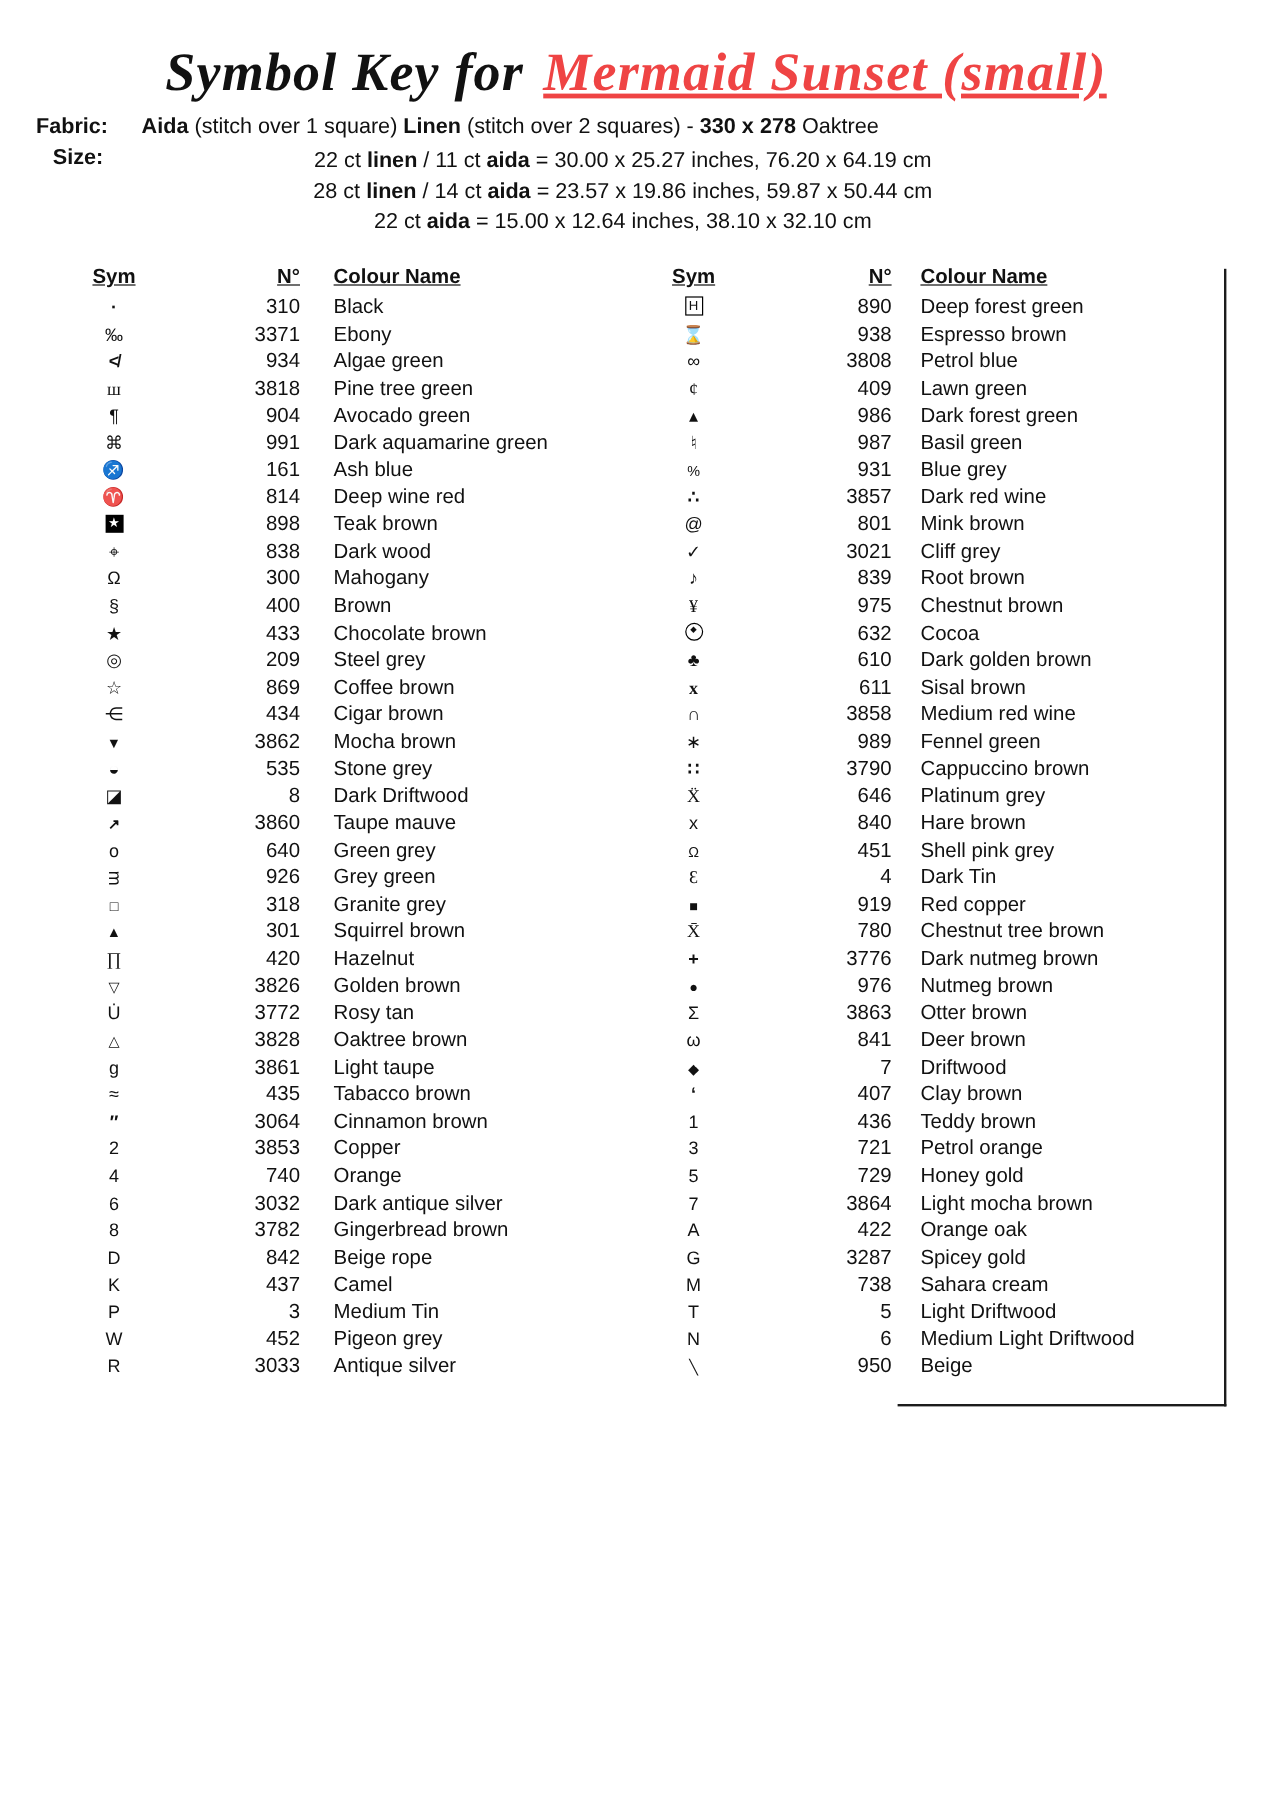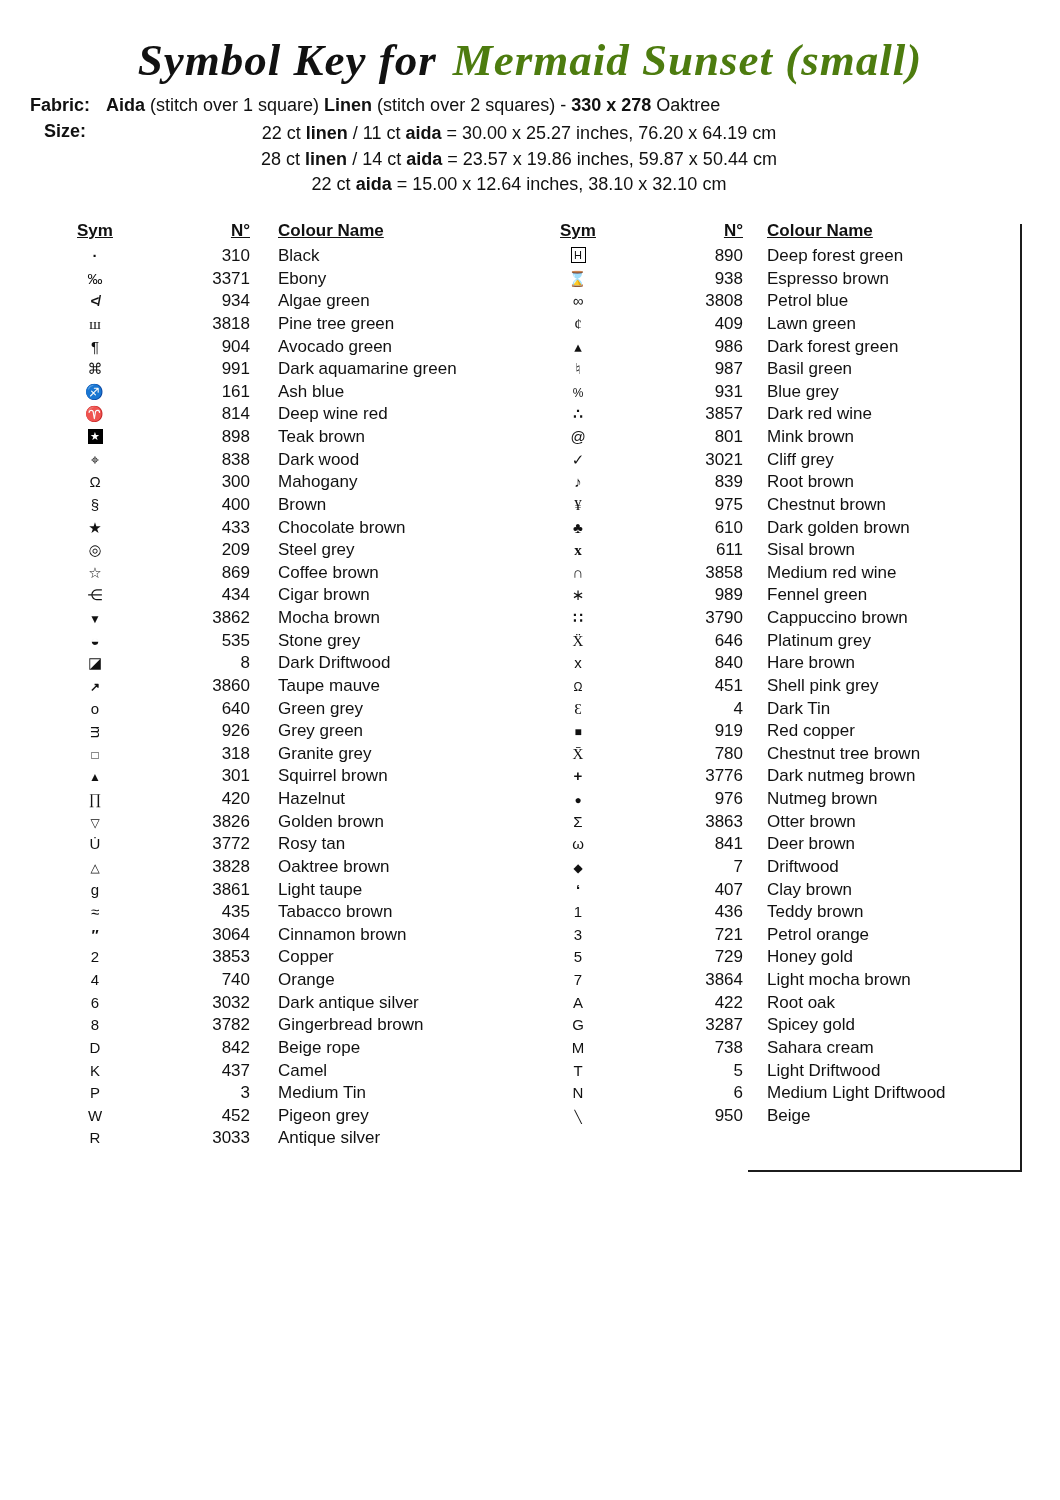--- a/index.html
+++ b/index.html
@@ -8,21 +8,21 @@
 
   
   .title{position:absolute;top:34px;left:0;width:100%;margin:0;text-align:center;
          font-family:"Liberation Serif",serif;font-style:italic;font-weight:bold;
          font-size:45px;letter-spacing:1px;white-space:nowrap;}
   .t-green{margin-left:16px;}
 
   
   .fabric-line{position:absolute;top:95px;left:30px;font-size:18px;white-space:nowrap;}
   .lbl{font-weight:bold;}
-  .fabric-line .lbl{margin-right:16px;}
+  .fabric-line .lbl{margin-right:28px;}
   .b{font-weight:bold;}
 
   
   .size-block{position:absolute;top:121px;left:44px;width:910px;}
   .size-lbl{position:absolute;left:0;top:0;font-size:18px;}
   .size-lines{text-align:center;font-size:18px;line-height:25.7px;padding-left:40px;}
   .size-line{white-space:nowrap;}
 
   
   .half{position:absolute;top:220px;}
@@ -53,21 +53,21 @@
 
   
   .rule-v{position:absolute;left:1020px;top:224px;width:2px;height:948px;background:#1c1c1c;}
   .rule-h{position:absolute;left:748px;top:1170px;width:274px;height:2px;background:#1c1c1c;}
 </style>
 </head>
 <body>
 
 <div class="page">
 
-  <h1 class="title"><span class="t-black">Symbol Key for</span><span class="t-green" id="title-green" style="color: #4d7c0f;">Mermaid Sunset (small)</span></h1>
+  <h1 class="title"><span class="t-black">Symbol Key for</span><span class="t-green" id="title-green" style="color: #ef4444; text-decoration: underline;">Mermaid Sunset (small)</span></h1>
 
   <div class="fabric-line">
     <span class="lbl">Fabric:</span><span id="fabric-segs"><span class="b">Aida</span><span>  (stitch over 1 square)    </span><span class="b">Linen</span><span>  (stitch over 2 squares) - </span><span class="b">330 x 278</span><span> Oaktree</span></span>
   </div>
 
   <div class="size-block">
     <span class="lbl size-lbl">Size:</span>
     <div class="size-lines" id="size-lines">
         <div class="size-line"><span>22 ct </span><span class="b">linen</span><span> / 11 ct </span><span class="b">aida</span><span> = 30.00 x 25.27 inches, 76.20 x 64.19 cm</span></div>
         <div class="size-line"><span>28 ct </span><span class="b">linen</span><span> / 14 ct </span><span class="b">aida</span><span> = 23.57 x 19.86 inches, 59.87 x 50.44 cm</span></div>
@@ -346,20 +346,25 @@
           <div class="c-sym"><span class="sym">♪</span></div>
           <div class="c-num">839</div>
           <div class="c-name">Root brown</div>
         </div>
         <div class="trow">
           <div class="c-sym"><span class="sym serif">¥</span></div>
           <div class="c-num">975</div>
           <div class="c-name">Chestnut brown</div>
         </div>
         <div class="trow">
+          <div class="c-sym"><span class="sym circ">◆</span></div>
+          <div class="c-num">632</div>
+          <div class="c-name">Cocoa</div>
+        </div>
+        <div class="trow">
           <div class="c-sym"><span class="sym">♣</span></div>
           <div class="c-num">610</div>
           <div class="c-name">Dark golden brown</div>
         </div>
         <div class="trow">
           <div class="c-sym"><span class="sym serif b">x</span></div>
           <div class="c-num">611</div>
           <div class="c-name">Sisal brown</div>
         </div>
         <div class="trow">
@@ -453,21 +458,21 @@
           <div class="c-name">Honey gold</div>
         </div>
         <div class="trow">
           <div class="c-sym"><span class="sym">7</span></div>
           <div class="c-num">3864</div>
           <div class="c-name">Light mocha brown</div>
         </div>
         <div class="trow">
           <div class="c-sym"><span class="sym">A</span></div>
           <div class="c-num">422</div>
-          <div class="c-name">Root oak</div>
+          <div class="c-name">Orange oak</div>
         </div>
         <div class="trow">
           <div class="c-sym"><span class="sym">G</span></div>
           <div class="c-num">3287</div>
           <div class="c-name">Spicey gold</div>
         </div>
         <div class="trow">
           <div class="c-sym"><span class="sym">M</span></div>
           <div class="c-num">738</div>
           <div class="c-name">Sahara cream</div>

